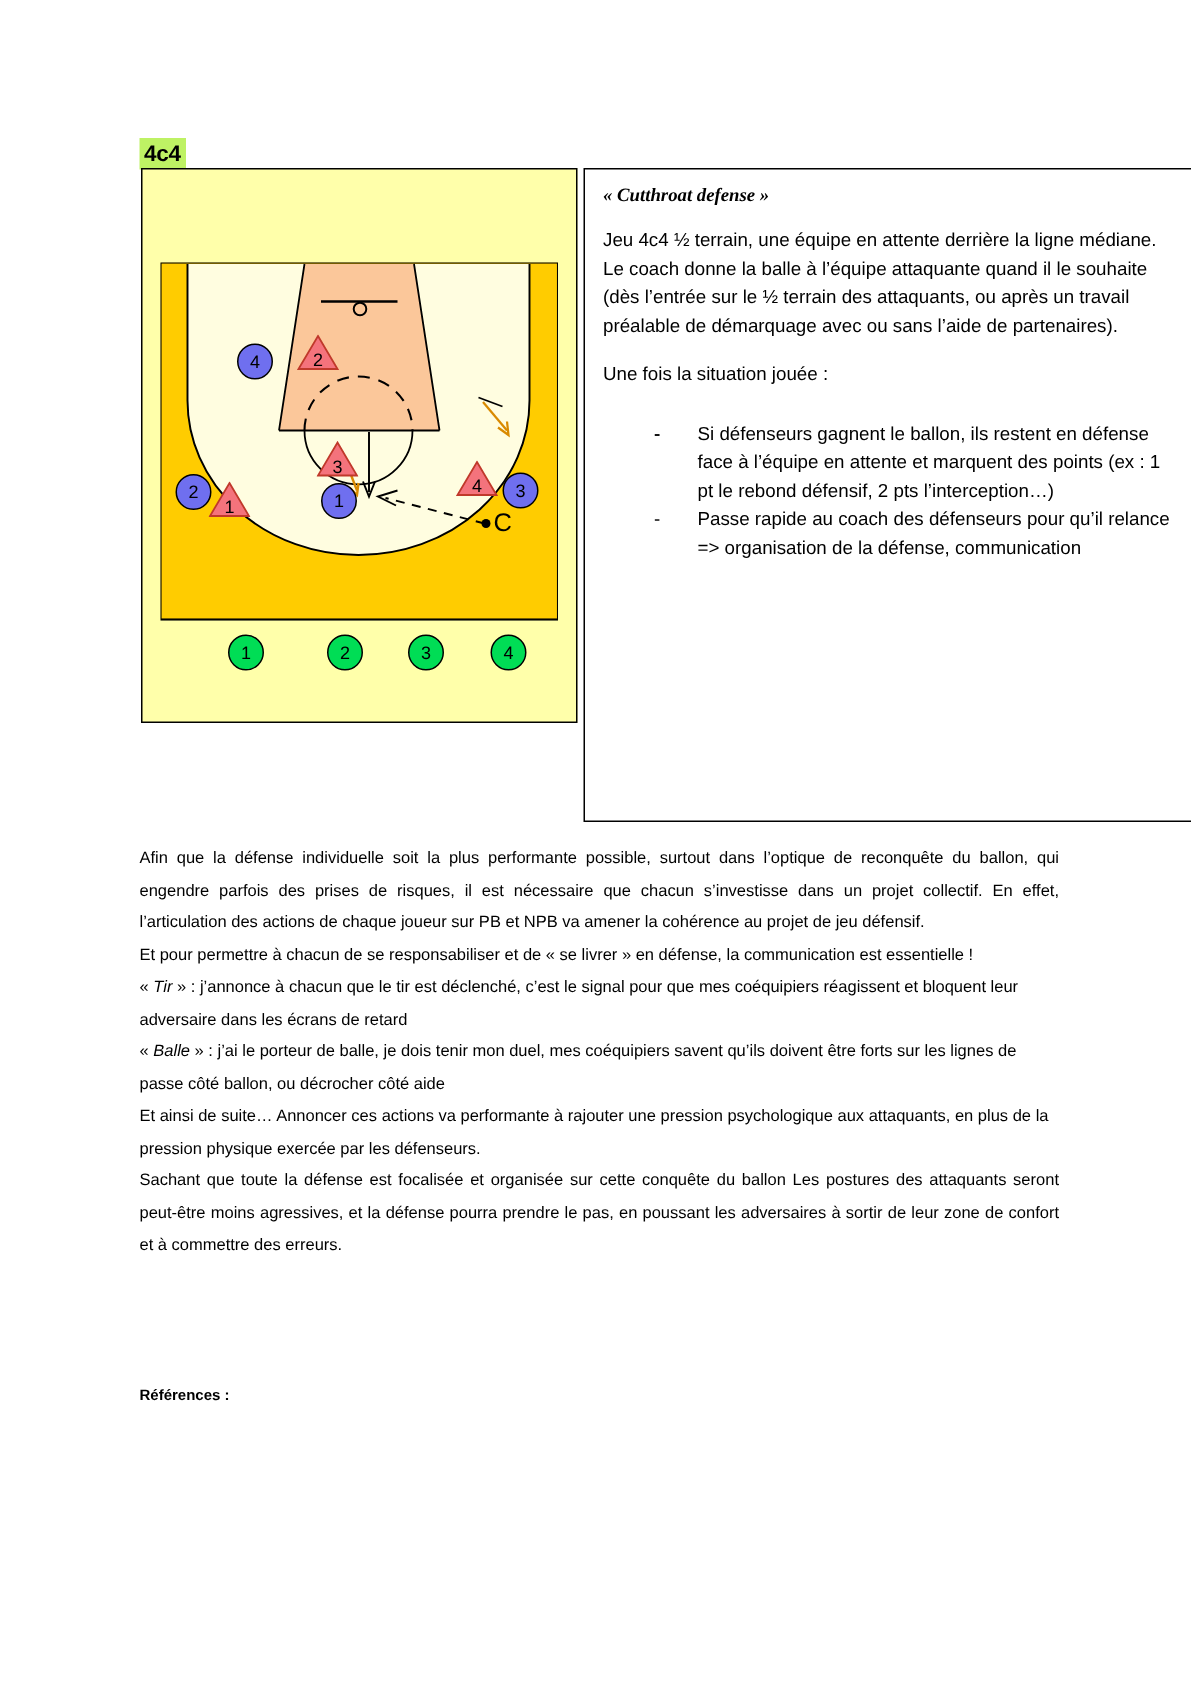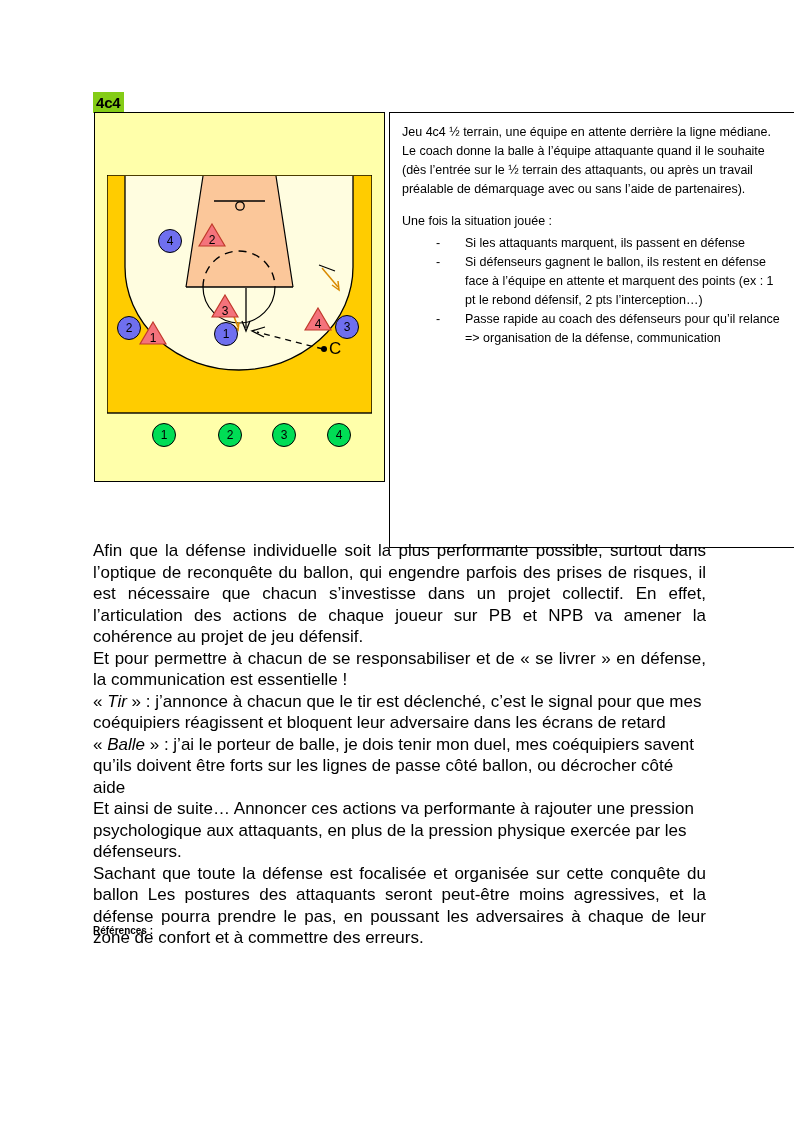--- a/index.html
+++ b/index.html
@@ -20,21 +20,21 @@
     left: 0; top: 0;
     width: 794px;
     height: 1123px;
   }
 
   
   .title-tab {
     position: absolute;
     left: 93px;
     top: 92px;
-    background: #84cc16;
+    background: #bef264;
     font-size: 15px;
     font-weight: bold;
     line-height: 19px;
     padding: 1px 4px 1px 3px;
     letter-spacing: -0.2px;
   }
 
   
   .table-wrap {
     position: absolute;
@@ -120,21 +120,21 @@
     font-style: italic;
     font-size: 12.5px;
     margin: 0 0 13px 0;
     font-family: "Liberation Serif", serif;
   }
   .panel-p {
     font-size: 12.5px;
     line-height: 19px;
     margin: 0 0 13px 0;
   }
-  .panel-p.tight { margin-bottom: 3px; }
+  .panel-p.tight { margin-bottom: 21px; }
   ul.bullets {
     list-style: none;
     margin: 0;
     padding: 0 0 0 34px;
   }
   ul.bullets li {
     font-size: 12.5px;
     line-height: 19px;
     position: relative;
     padding-left: 29px;
@@ -143,23 +143,23 @@
   ul.bullets li .dash {
     position: absolute;
     left: 0;
     top: 0;
   }
 
   
   .body-text {
     position: absolute;
     left: 93px;
-    top: 540px;
+    top: 562px;
     width: 613px;
-    font-size: 17px;
+    font-size: 11px;
     line-height: 21.5px;
   }
   .body-text p {
     margin: 0;
     text-align: justify;
   }
   .body-text p.nojust { text-align: left; }
   .refs {
     position: absolute;
     left: 93px;
@@ -294,45 +294,45 @@
           </div>
       </div>
       <div class="marker" style="left:232px; top:310px;">
         <div class="circ green">
             <span>4</span>
           </div>
       </div>
     </div>
 
     <div class="text-cell">
+      <p class="panel-title">« Cutthroat defense »</p>
       <p class="panel-p">Jeu 4c4 ½ terrain, une équipe en attente derrière la ligne médiane. Le coach donne la balle à l’équipe attaquante quand il le souhaite (dès l’entrée sur le ½ terrain des attaquants, ou après un travail préalable de démarquage avec ou sans l’aide de partenaires).</p>
       <p class="panel-p tight">Une fois la situation jouée :</p>
       <ul class="bullets">
         <li>
           <span class="dash">-</span>
-          <span>Si les attaquants marquent, ils passent en défense</span>
         </li>
         <li>
           <span class="dash">-</span>
           <span>Si défenseurs gagnent le ballon, ils restent en défense face à l’équipe en attente et marquent des points (ex : 1 pt le rebond défensif, 2 pts l’interception…)</span>
         </li>
         <li>
           <span class="dash">-</span>
           <span>Passe rapide au coach des défenseurs pour qu’il relance =&gt; organisation de la défense, communication</span>
         </li>
       </ul>
     </div>
   </div>
 
   <div class="body-text">
     <p>Afin que la défense individuelle soit la plus performante possible, surtout dans l’optique de reconquête du ballon, qui engendre parfois des prises de risques, il est nécessaire que chacun s’investisse dans un projet collectif. En effet, l’articulation des actions de chaque joueur sur PB et NPB va amener la cohérence au projet de jeu défensif.</p>
     <p>Et pour permettre à chacun de se responsabiliser et de « se livrer » en défense, la communication est essentielle !</p>
     <p class="nojust"><span>« </span><em class="it">Tir</em><span> » : j’annonce à chacun que le tir est déclenché, c’est le signal pour que mes coéquipiers réagissent et bloquent leur adversaire dans les écrans de retard</span></p>
     <p class="nojust"><span>« </span><em class="it">Balle</em><span> » : j’ai le porteur de balle, je dois tenir mon duel, mes coéquipiers savent qu’ils doivent être forts sur les lignes de passe côté ballon, ou décrocher côté aide</span></p>
     <p class="nojust">Et ainsi de suite… Annoncer ces actions va performante à rajouter une pression psychologique aux attaquants, en plus de la pression physique exercée par les défenseurs.</p>
-    <p>Sachant que toute la défense est focalisée et organisée sur cette conquête du ballon Les postures des attaquants seront peut-être moins agressives, et la défense pourra prendre le pas, en poussant les adversaires à chaque de leur zone de confort et à commettre des erreurs.</p>
+    <p>Sachant que toute la défense est focalisée et organisée sur cette conquête du ballon Les postures des attaquants seront peut-être moins agressives, et la défense pourra prendre le pas, en poussant les adversaires à sortir de leur zone de confort et à commettre des erreurs.</p>
   </div>
 
   <div class="refs">
     <p class="refs-head">Références :</p>
   </div>
 
 </div>
 
 </body></html>

